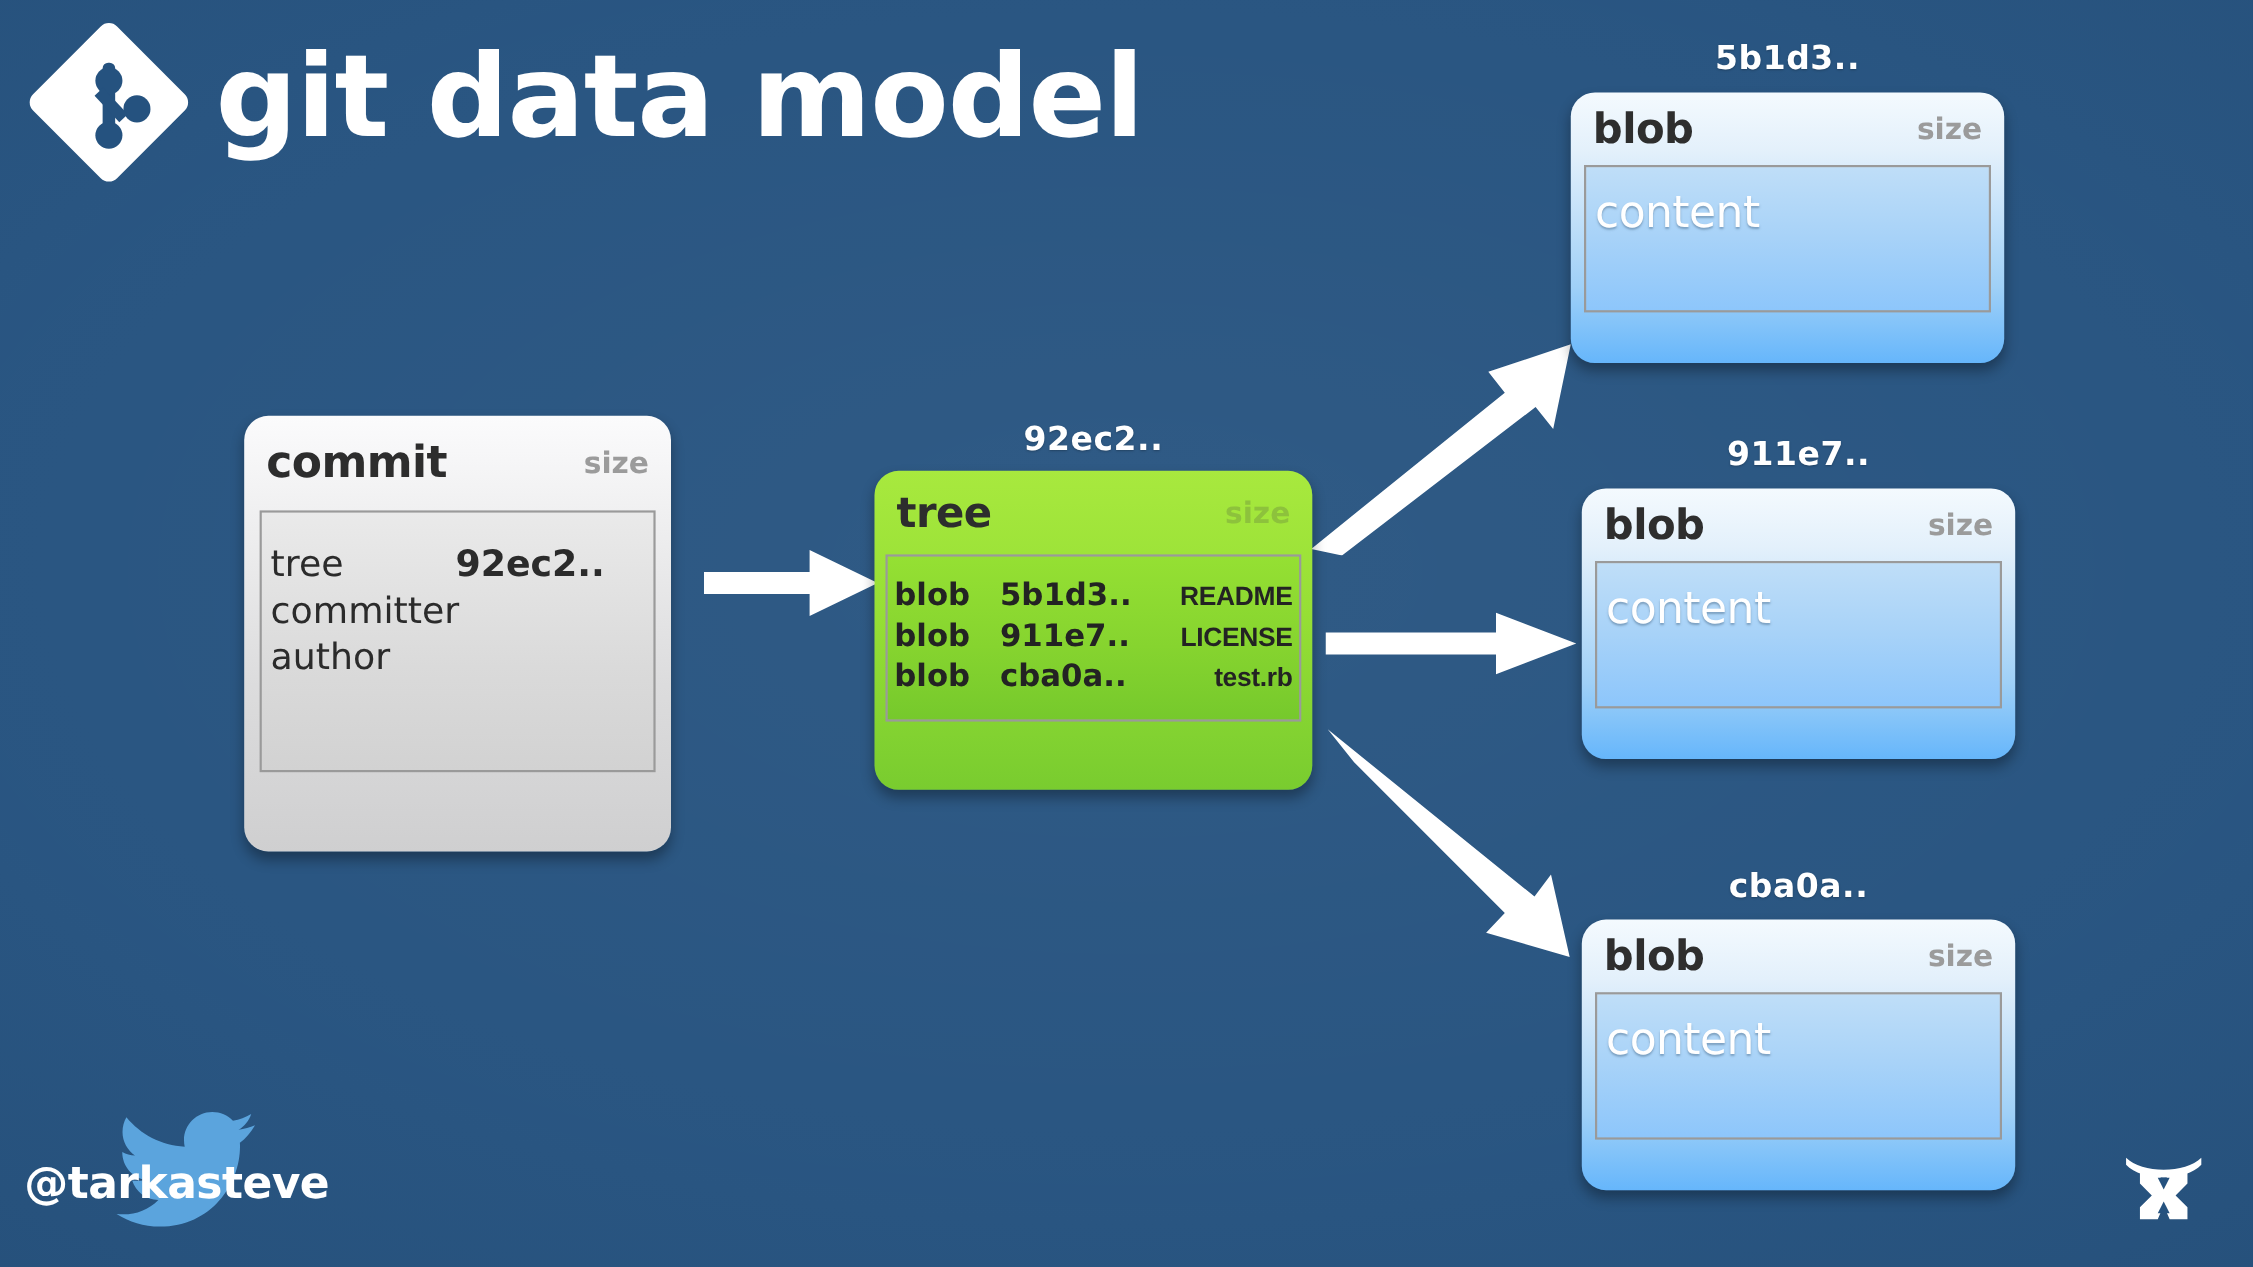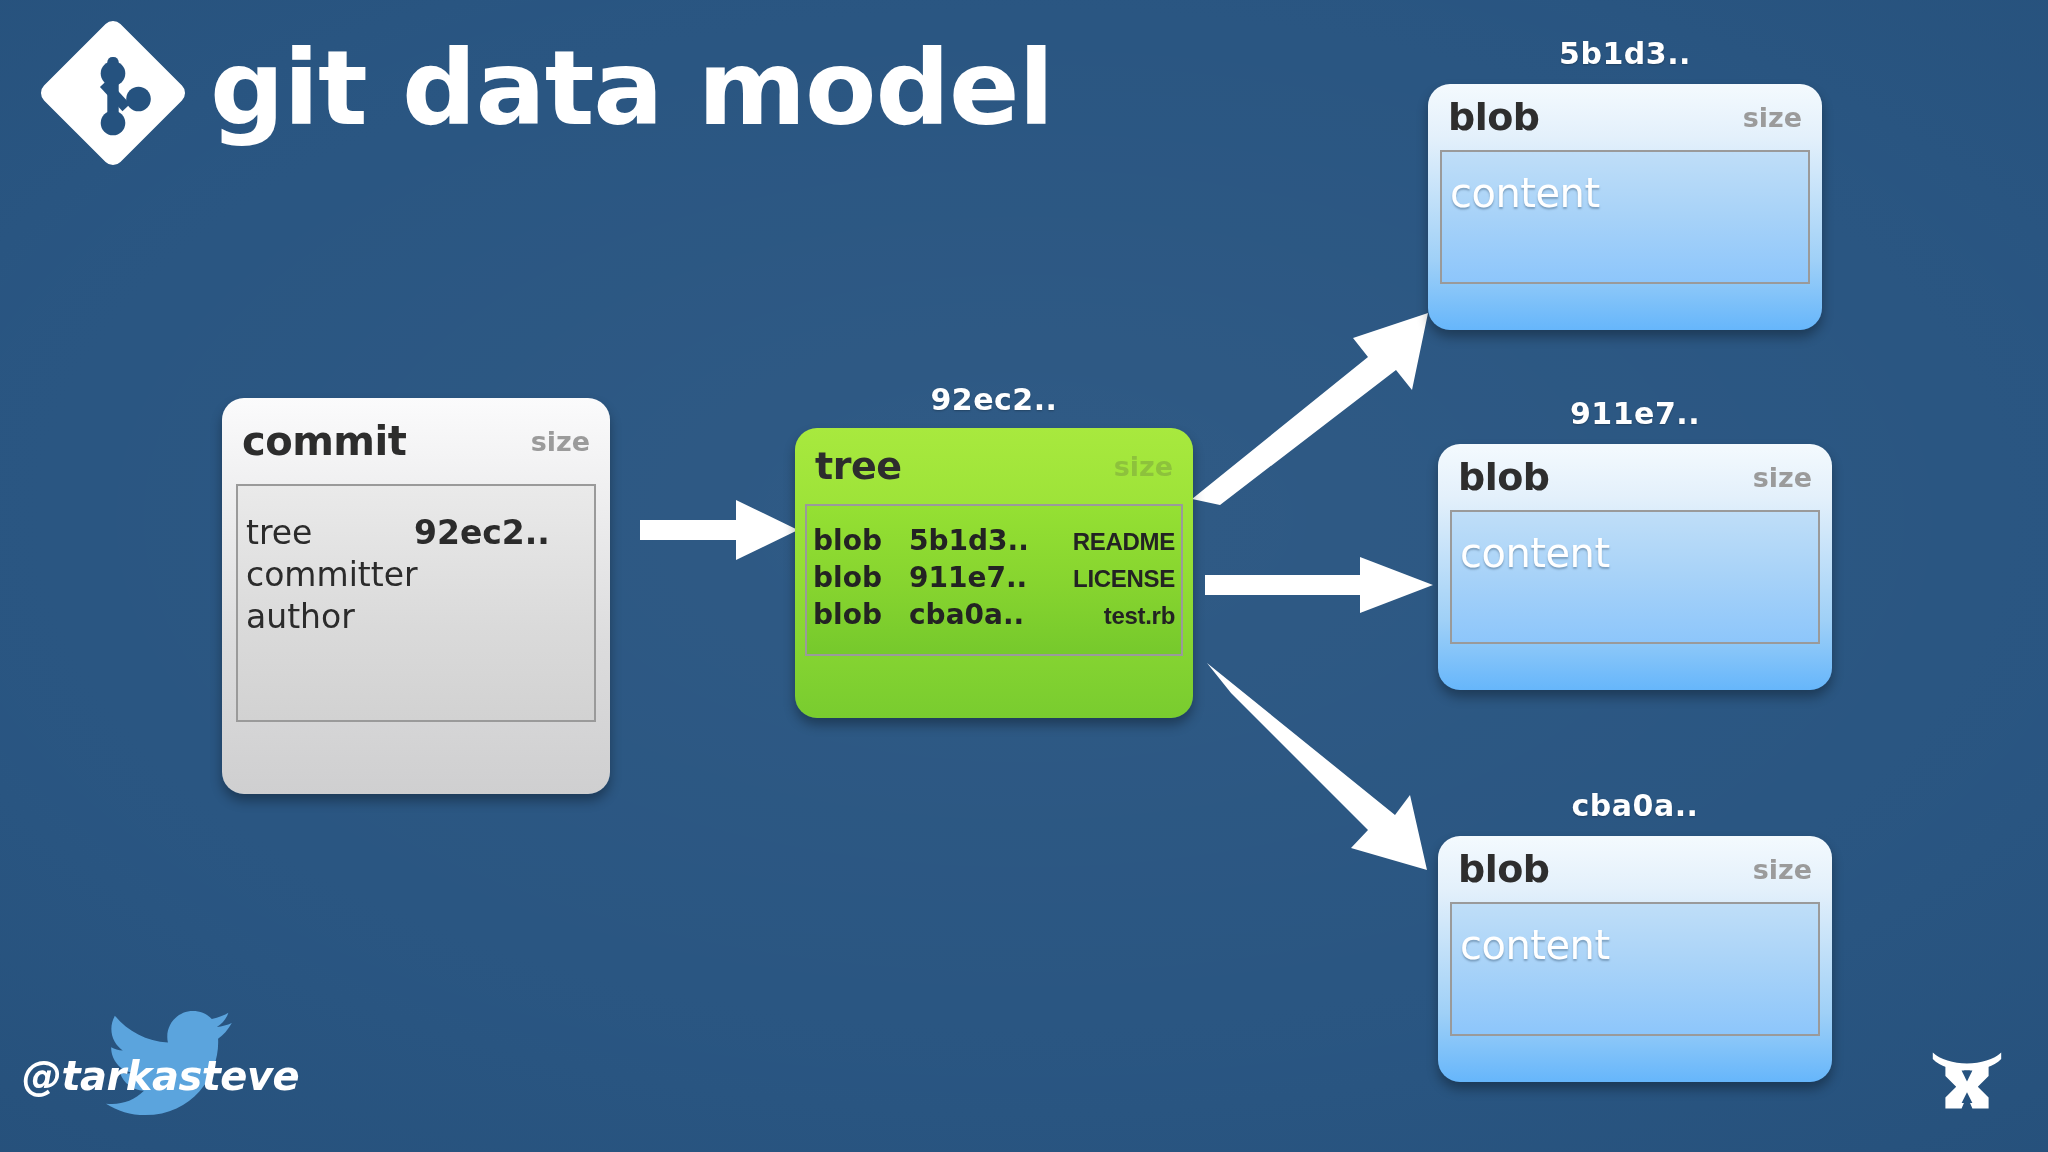--- a/index.html
+++ b/index.html
@@ -26,21 +26,21 @@
         rgba(255,255,255,0.05) 0%,
         rgba(255,255,255,0.02) 45%,
         rgba(0,0,0,0.10) 100%),
       #25527f;
     overflow: hidden;
   }
 
   
   #title-row {
     position: absolute;
-    left: 38px;
+    left: 24px;
     top: 18px;
     display: flex;
     align-items: center;
     gap: 22px;
   }
   #git-logo { width: 150px; height: 150px; display: block; }
   #title-text {
     color: #ffffff;
     font-size: 104px;
     line-height: 1;
@@ -92,21 +92,21 @@
   }
 
   .card-body {
     border: 2px solid #9a9a9a;
     border-left-width: 2px;
     border-right-width: 2px;
   }
 
   
   #commit-card {
-    left: 222px; top: 398px;
+    left: 222px; top: 378px;
     width: 388px; height: 396px;
     background: linear-gradient(to bottom, #fbfbfc 0%, #f2f2f3 18%, #dcdcdd 62%, #cfcfd0 100%);
   }
   #commit-card .card-header { height: 86px; align-items: center; }
   #commit-card .card-body {
     height: 238px;
     background: linear-gradient(to bottom, #eaeaea 0%, #dadada 60%, #d2d2d2 100%);
     padding: 26px 8px 0 8px;
   }
   .kv-row {
@@ -193,21 +193,20 @@
   }
   #twitter-bird { position: absolute; left: 82px; top: -28px; width: 130px; height: 110px; }
   #handle-text {
     position: relative;
     color: #ffffff;
     font-size: 40px;
     font-weight: 700;
     font-family: "DejaVu Sans", sans-serif;
     letter-spacing: -0.5px;
     z-index: 2;
-    font-style: italic;
   }
   #corner-logo { position: absolute; right: 36px; bottom: 30px; width: 90px; height: 92px; }
 </style>
 </head>
 <body>
 
 <div id="slide">
 
   <div id="title-row">
     <svg id="git-logo" viewBox="0 0 100 100">

